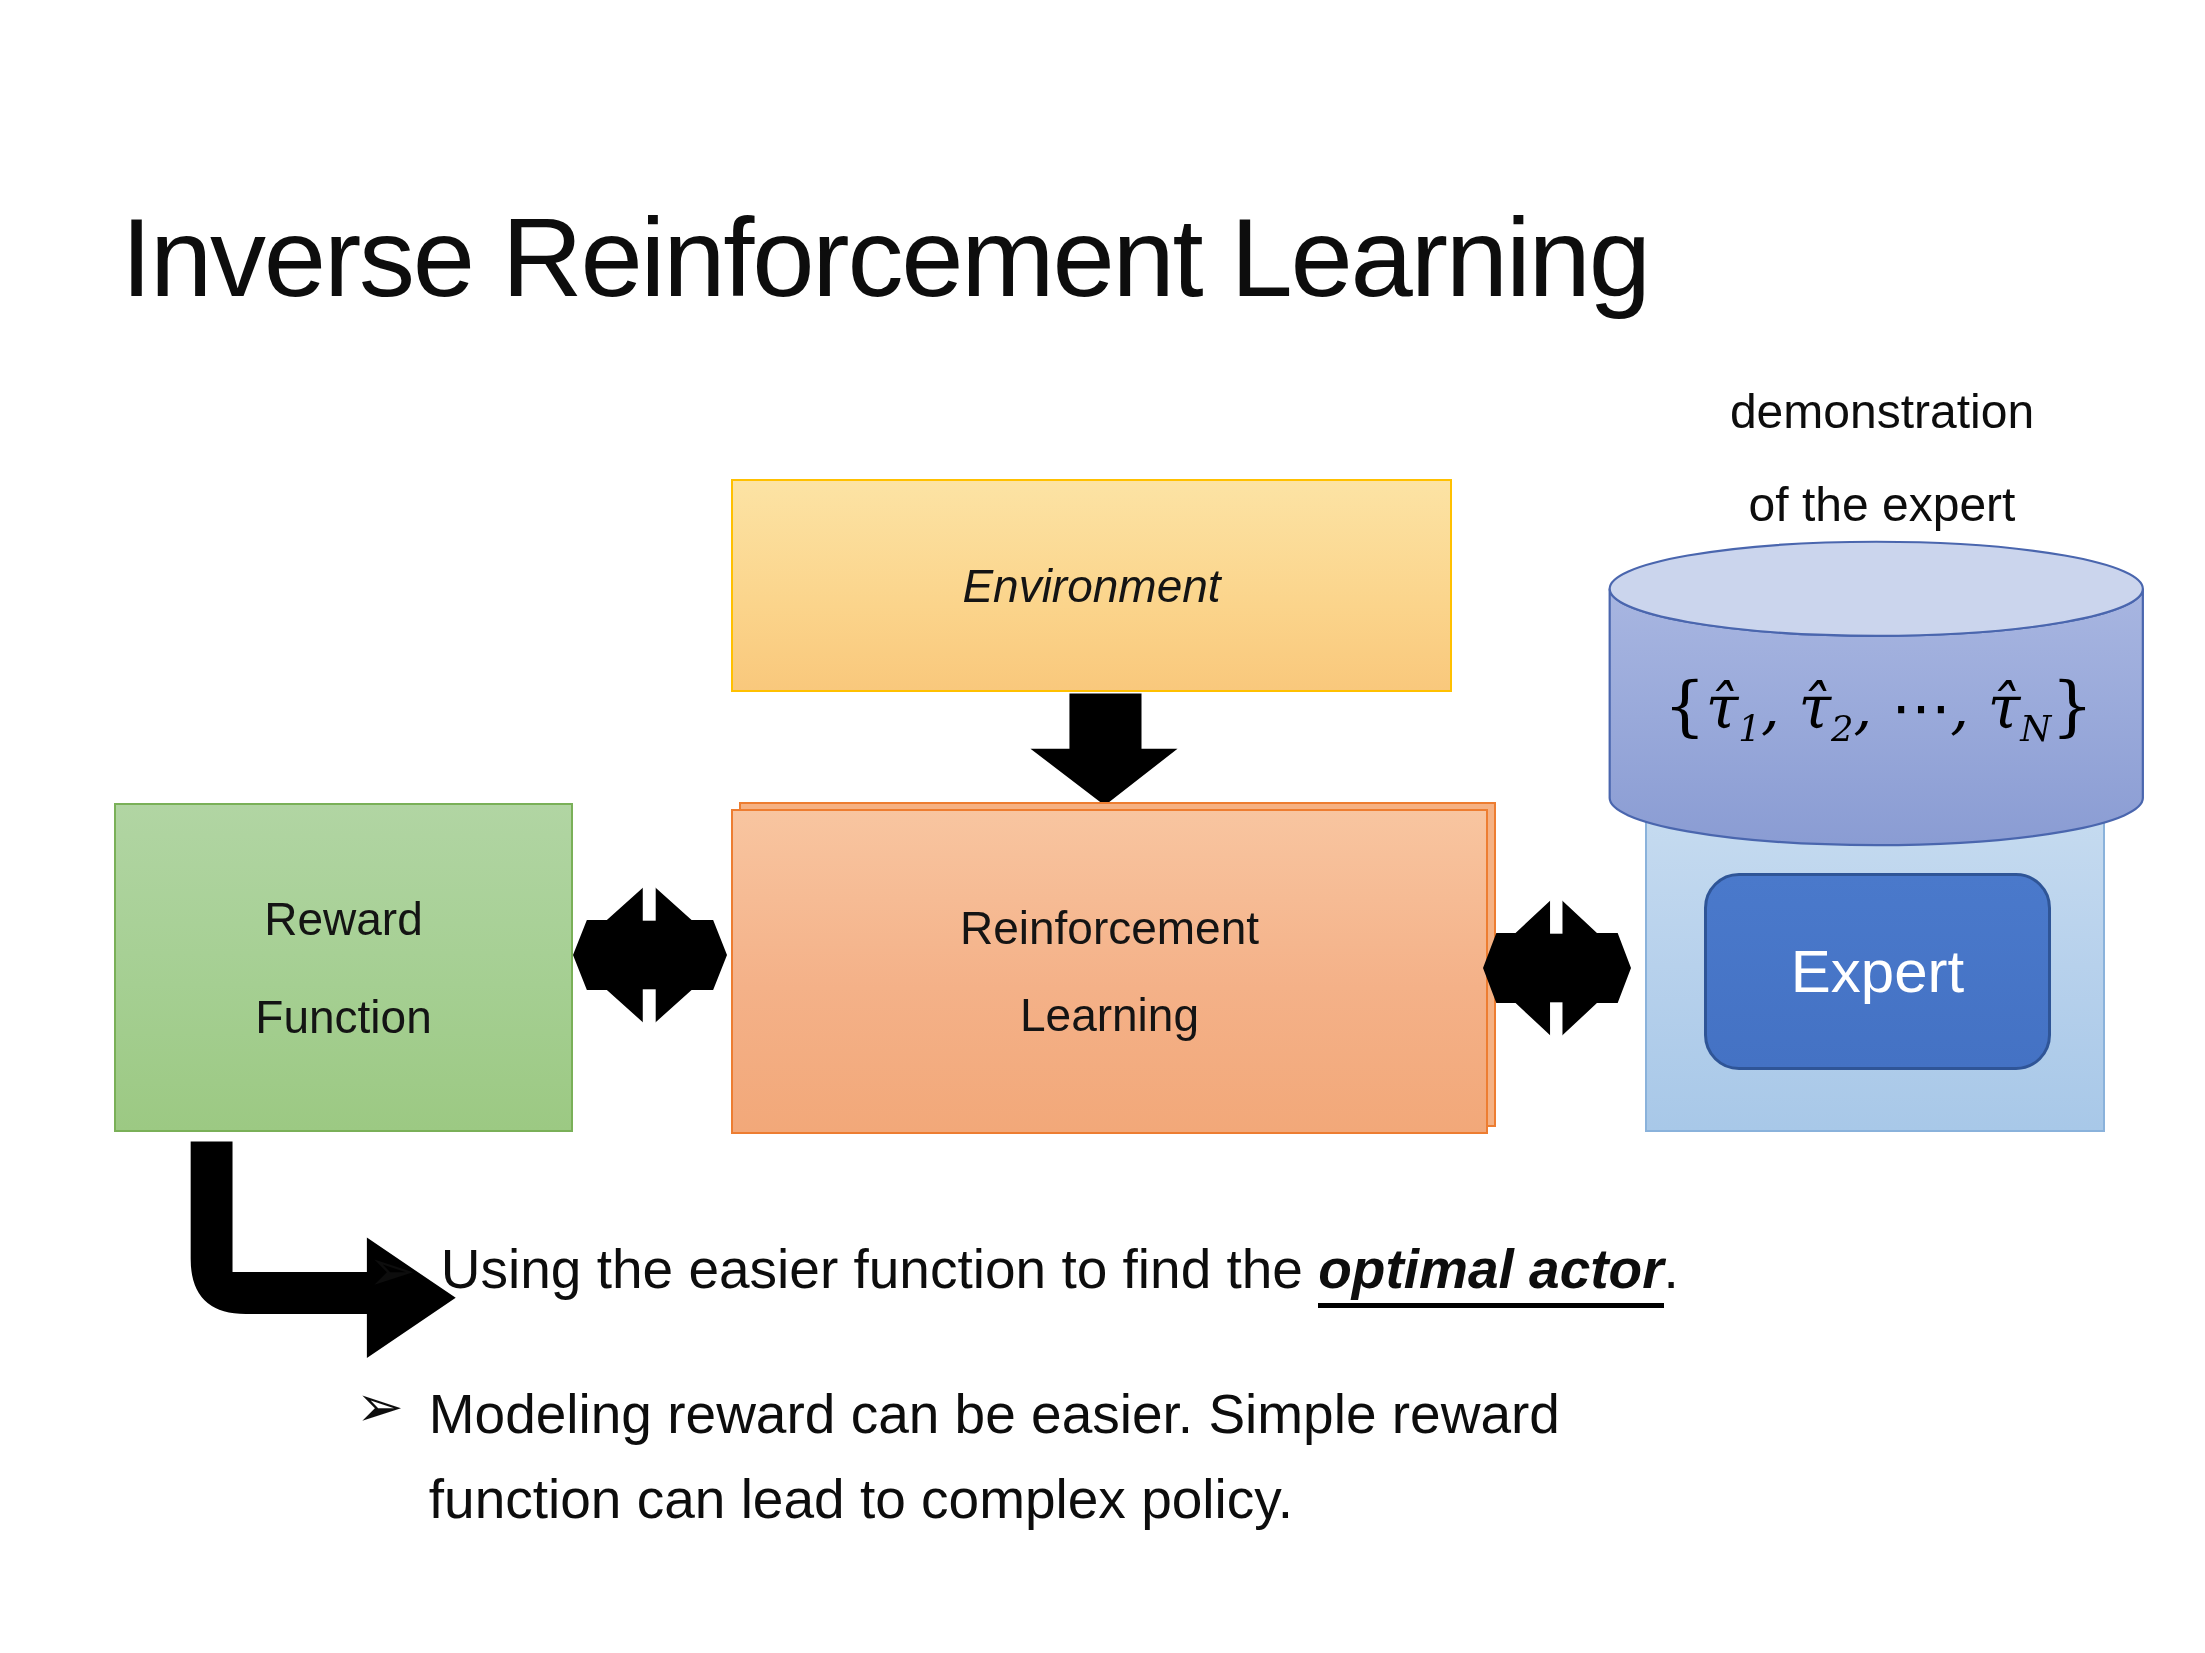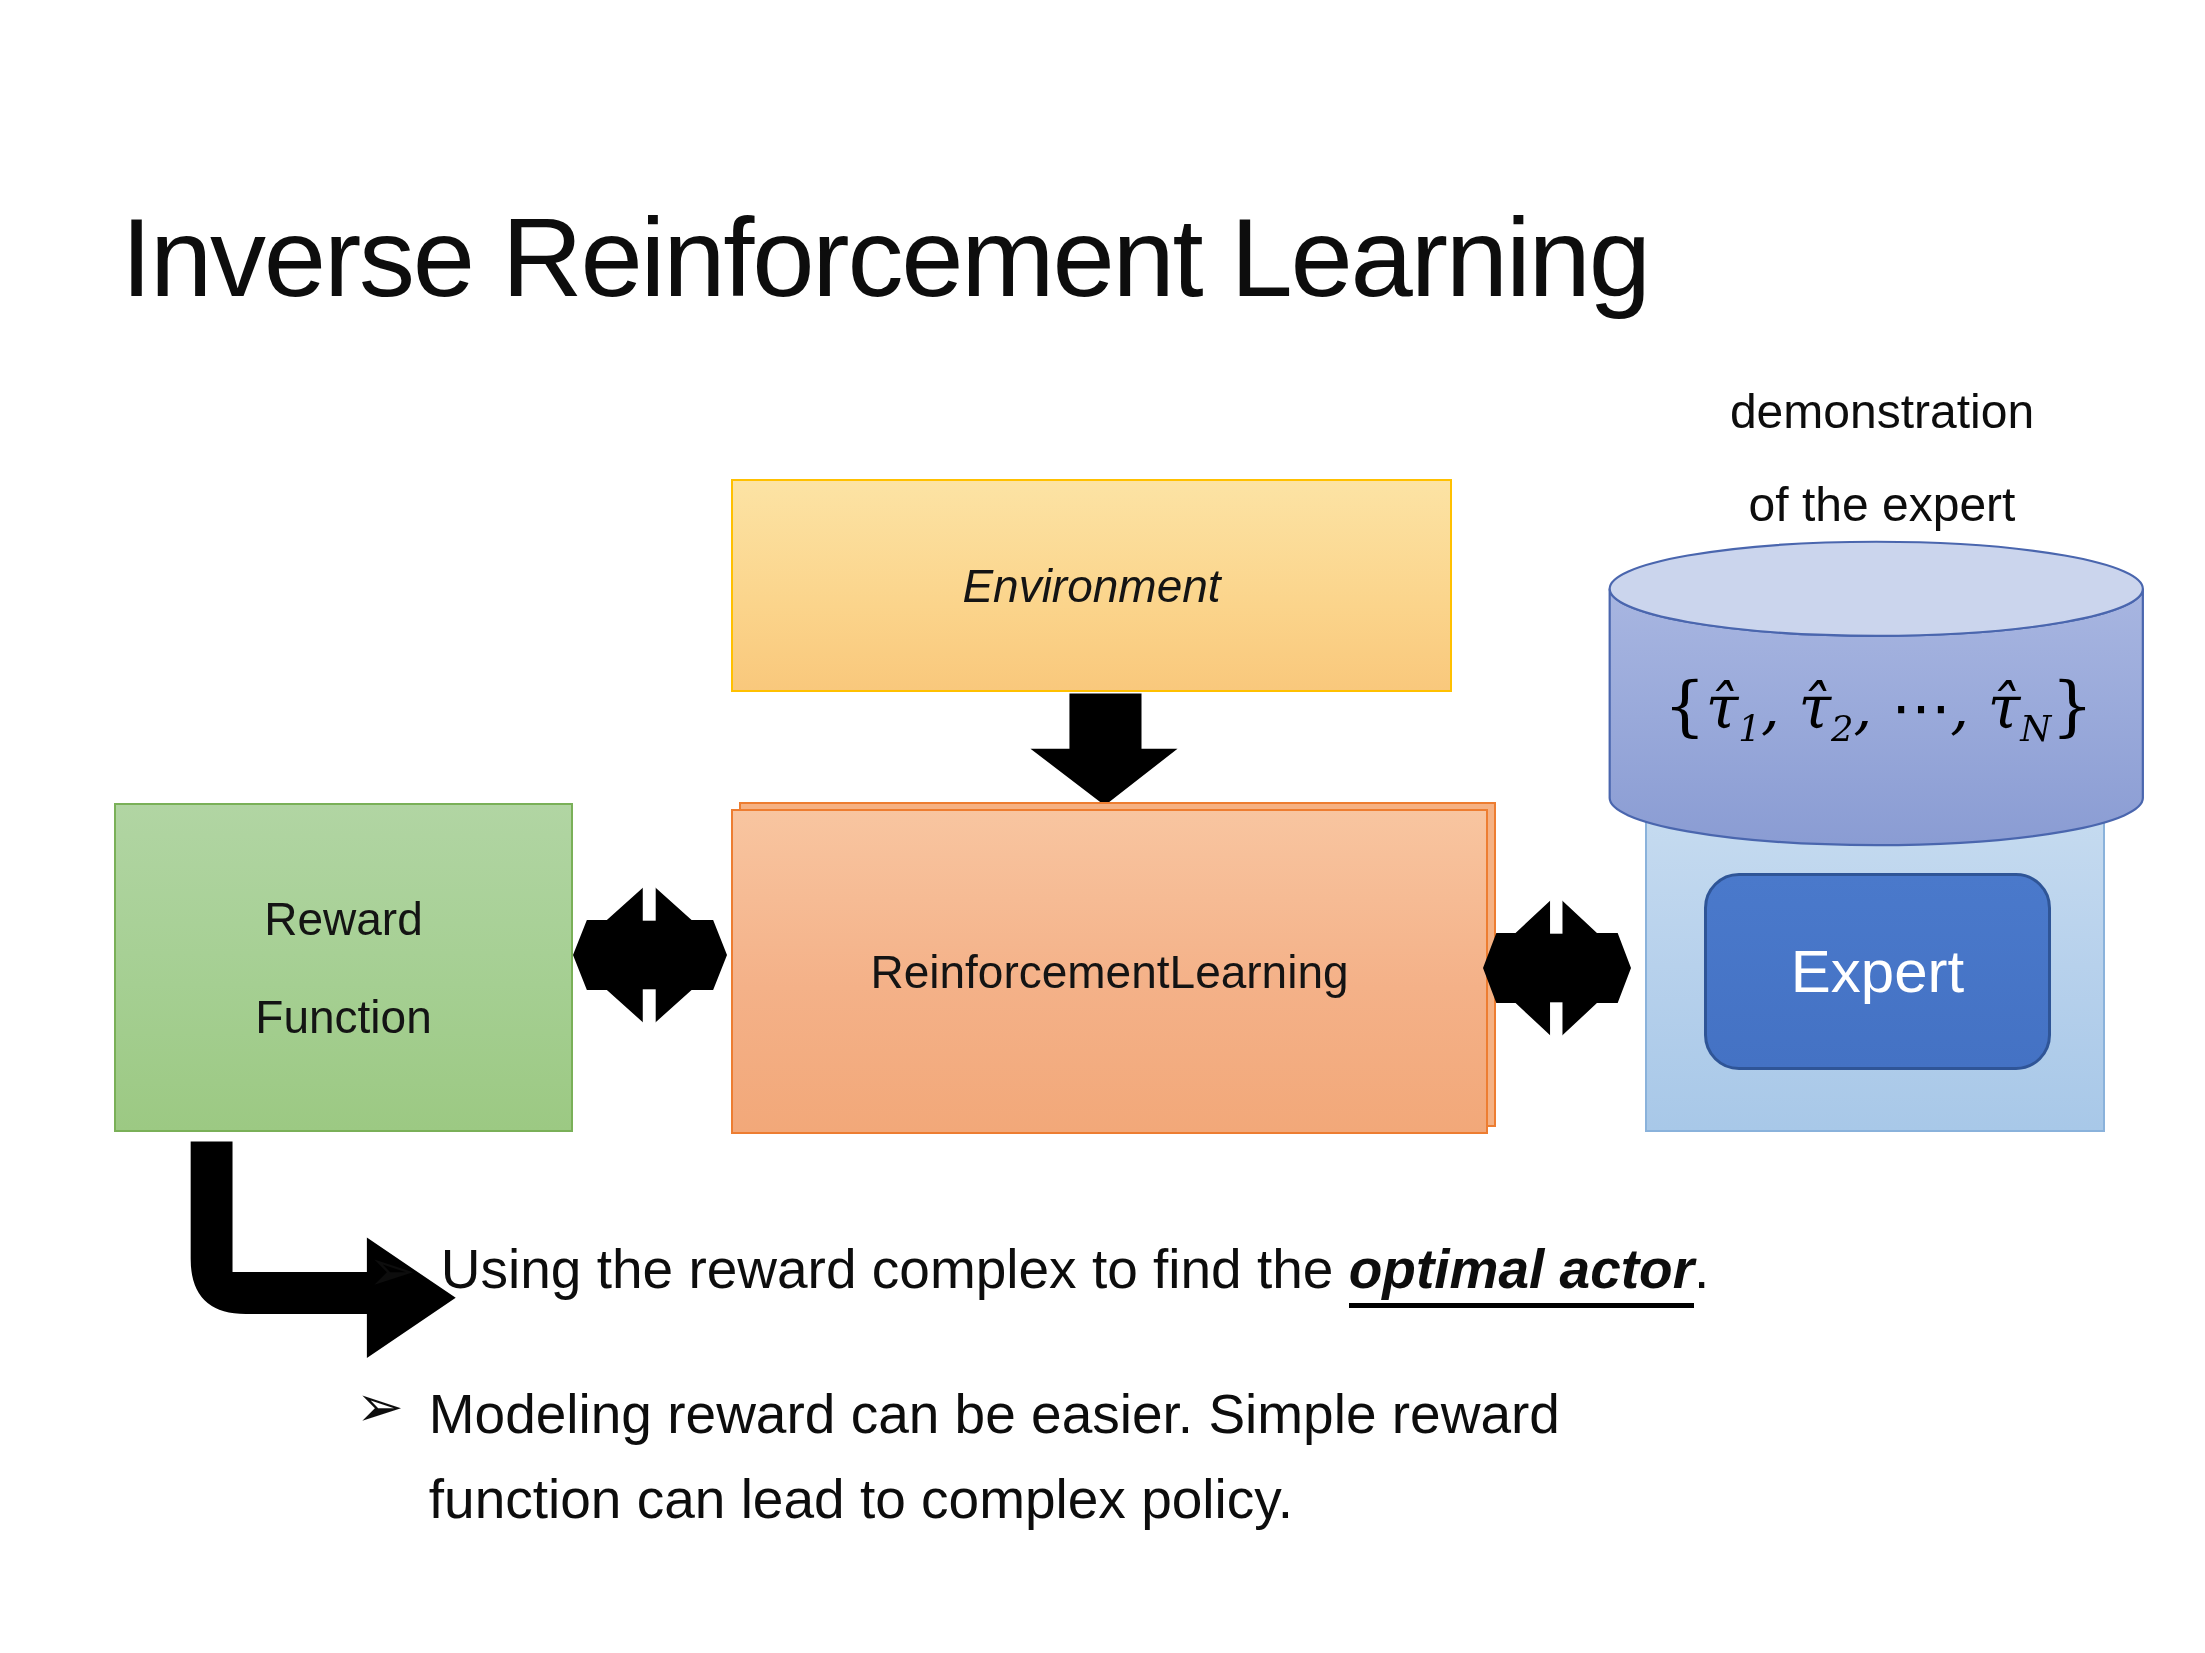--- a/index.html
+++ b/index.html
@@ -35,21 +35,21 @@
   .rl-back {
     left:739px; top:802px; width:757px; height:325px;
     background:#f6b astre;
     background:#f5b183; border:2.9px solid #ed7d31; box-sizing:border-box;
   }
   .rl-box {
     left:731px; top:809px; width:757px; height:325px;
     background:linear-gradient(180deg,#f8c5a0 0%,#f5b astre 50%,#f2a879 100%);
     background:linear-gradient(180deg,#f8c5a0 0%,#f4b188 55%,#f2a879 100%);
     border:2.9px solid #ed7d31;
-    flex-direction:row; line-height:1.0;
+    flex-direction:column; line-height:1.0;
   }
   .rl-box .ln { display:block; padding:20.6px 0; }
 
   .expert-bg {
     left:1645px; top:764px; width:460px; height:368px;
     background:linear-gradient(180deg,#cadef1 0%,#b7d1ec 55%,#a8c8e8 100%);
     border:2.2px solid #8ab2db; box-sizing:border-box;
   }
   .expert-box {
     left:1704px; top:873px; width:347px; height:197px;
@@ -147,21 +147,21 @@
   <div class="abs box expert-box">
     <span>Expert</span>
   </div>
 
   <svg class="abs" style="left:187px; top:1139px;" width="279" height="228" viewBox="0 0 380 310">
     <path fill="#000000" d="M5,3 L62,3 L62,181 L245,181 L245,134 L366,216 L245,298 L245,238 L80,238 Q5,238 5,163 Z"></path>
   </svg>
 
   <div class="abs bullet bullet-1">
     <span class="marker">➢</span>
-    <span class="txt"><span>Using the reward complex to find the </span><span class="em-u">optimal actor</span><span>.</span></span>
+    <span class="txt"><span>Using the easier function to find the </span><span class="em-u">optimal actor</span><span>.</span></span>
   </div>
 
   <div class="abs bullet bullet-2">
     <span class="marker">➢</span>
     <span class="txt"><span>Modeling reward can be easier. Simple reward</span><br><span>function can lead to complex policy.</span></span>
   </div>
 
 </div>
 
 

